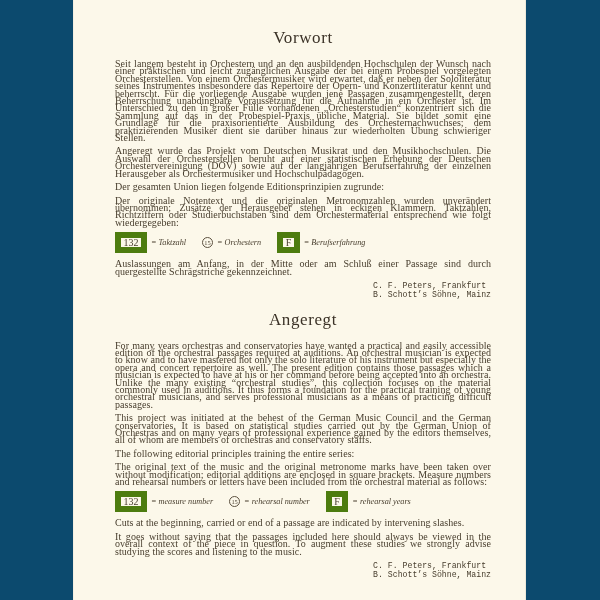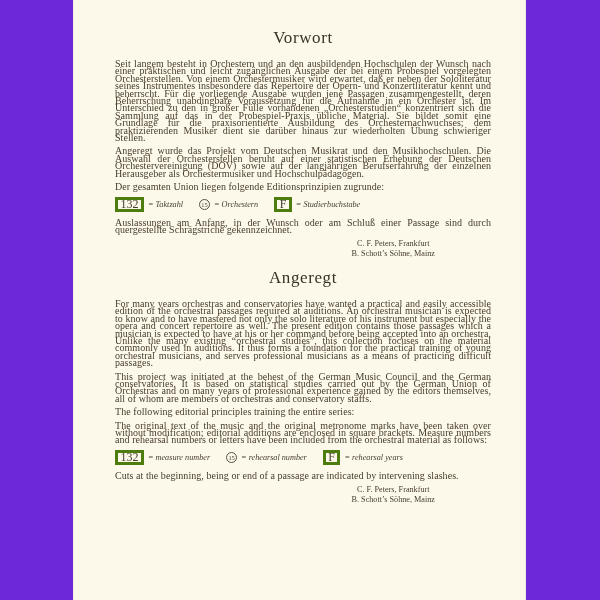--- a/index.html
+++ b/index.html
@@ -6,21 +6,21 @@
   html, body { width: 600px; height: 600px; }
   body {
     background: #ffffff;
     font-family: "Liberation Serif", "DejaVu Serif", serif;
     overflow: hidden;
   }
   .stage {
     position: relative;
     width: 600px;
     height: 600px;
-    background: #6d28d9;
+    background: #0c4a6e;
     overflow: hidden;
   }
   .paper {
     position: absolute;
     left: 73px;
     top: 0;
     width: 453px;
     height: 600px;
     background: #fcf8ea;
     box-shadow: inset -1px 0 0 rgba(120,110,80,0.10), inset 1px 0 0 rgba(120,110,80,0.06);
@@ -48,23 +48,23 @@
   .legend {
     display: flex;
     align-items: center;
     font-size: 8.2px;
     line-height: 9px;
     margin: 5px 0 7px 0;
     color: #473d2d;
   }
   .boxed {
     display: inline-block;
-    border: 3px solid #4d7c0f;
+    border: 6px solid #4d7c0f;
     padding: 0.5px 2.5px;
-    font-size: 12px;
+    font-size: 10px;
     line-height: 8px;
     margin-right: 4px;
     background: transparent;
   }
   .circled {
     display: inline-flex;
     align-items: center;
     justify-content: center;
     border: 1px solid #5c5140;
     border-radius: 50%;
@@ -72,69 +72,71 @@
     height: 11px;
     font-size: 6.4px;
     margin-right: 4px;
     flex: 0 0 auto;
   }
   .leg-label { margin-right: 16px; white-space: nowrap; font-style: italic; }
   .leg-label:last-child { margin-right: 0; }
   .signature {
     width: max-content;
     margin-left: auto;
-    margin-right: 56px;
     margin-top: 3px;
-    text-align: center;
+    text-align: left;
     font-size: 8.2px;
     line-height: 9.3px;
     color: #473d2d;
+    font-family: Liberation Mono, monospace;
   }
 </style>
 </head>
 <body>
 
 <div class="stage">
   <div class="paper">
 
     <section class="sec sec-vorwort">
       <h1 class="doc-title">Vorwort</h1>
       <p class="body">Seit langem besteht in Orchestern und an den ausbildenden Hochschulen der Wunsch nach einer praktischen und leicht zugänglichen Ausgabe der bei einem Probespiel vorgelegten Orchesterstellen. Von einem Orchestermusiker wird erwartet, daß er neben der Sololiteratur seines Instrumentes insbesondere das Repertoire der Opern- und Konzertliteratur kennt und beherrscht. Für die vorliegende Ausgabe wurden jene Passagen zusammengestellt, deren Beherrschung unabdingbare Voraussetzung für die Aufnahme in ein Orchester ist. Im Unterschied zu den in großer Fülle vorhandenen „Orchesterstudien“ konzentriert sich die Sammlung auf das in der Probespiel-Praxis übliche Material. Sie bildet somit eine Grundlage für die praxisorientierte Ausbildung des Orchesternachwuchses; dem praktizierenden Musiker dient sie darüber hinaus zur wiederholten Übung schwieriger Stellen.</p>
       <p class="body">Angeregt wurde das Projekt vom Deutschen Musikrat und den Musikhochschulen. Die Auswahl der Orchesterstellen beruht auf einer statistischen Erhebung der Deutschen Orchestervereinigung (DOV) sowie auf der langjährigen Berufserfahrung der einzelnen Herausgeber als Orchestermusiker und Hochschulpädagogen.</p>
       <p class="body">Der gesamten Union liegen folgende Editionsprinzipien zugrunde:</p>
+      <p class="body">Der originale Notentext und die originalen Metronomzahlen wurden unverändert übernommen; Zusätze der Herausgeber stehen in eckigen Klammern. Taktzahlen, Richtziffern oder Studierbuchstaben sind dem Orchestermaterial entsprechend wie folgt wiedergegeben:</p>
       <div class="legend">
         <span class="boxed">132</span>
         <span class="leg-label">= Taktzahl</span>
         <span class="circled">15</span>
         <span class="leg-label">= Orchestern</span>
         <span class="boxed">F</span>
-        <span class="leg-label">= Studierbuchstabe</span>
+        <span class="leg-label">= Berufserfahrung</span>
       </div>
-      <p class="body">Auslassungen am Anfang, in der Wunsch oder am Schluß einer Passage sind durch quergestellte Schrägstriche gekennzeichnet.</p>
+      <p class="body">Auslassungen am Anfang, in der Mitte oder am Schluß einer Passage sind durch quergestellte Schrägstriche gekennzeichnet.</p>
       <div class="signature">
         <div>C. F. Peters, Frankfurt</div>
         <div>B. Schott’s Söhne, Mainz</div>
       </div>
     </section>
 
     <section class="sec sec-preface">
       <h1 class="doc-title">Angeregt</h1>
       <p class="body">For many years orchestras and conservatories have wanted a practical and easily accessible edition of the orchestral passages required at auditions. An orchestral musician is expected to know and to have mastered not only the solo literature of his instrument but especially the opera and concert repertoire as well. The present edition contains those passages which a musician is expected to have at his or her command before being accepted into an orchestra. Unlike the many existing “orchestral studies”, this collection focuses on the material commonly used in auditions. It thus forms a foundation for the practical training of young orchestral musicians, and serves professional musicians as a means of practicing difficult passages.</p>
       <p class="body">This project was initiated at the behest of the German Music Council and the German conservatories. It is based on statistical studies carried out by the German Union of Orchestras and on many years of professional experience gained by the editors themselves, all of whom are members of orchestras and conservatory staffs.</p>
       <p class="body">The following editorial principles training the entire series:</p>
       <p class="body">The original text of the music and the original metronome marks have been taken over without modification; editorial additions are enclosed in square brackets. Measure numbers and rehearsal numbers or letters have been included from the orchestral material as follows:</p>
       <div class="legend">
         <span class="boxed">132</span>
         <span class="leg-label">= measure number</span>
         <span class="circled">15</span>
         <span class="leg-label">= rehearsal number</span>
         <span class="boxed">F</span>
         <span class="leg-label">= rehearsal years</span>
       </div>
-      <p class="body">Cuts at the beginning, being or end of a passage are indicated by intervening slashes.</p>
+      <p class="body">Cuts at the beginning, carried or end of a passage are indicated by intervening slashes.</p>
+      <p class="body">It goes without saying that the passages included here should always be viewed in the overall context of the piece in question. To augment these studies we strongly advise studying the scores and listening to the music.</p>
       <div class="signature">
         <div>C. F. Peters, Frankfurt</div>
         <div>B. Schott’s Söhne, Mainz</div>
       </div>
     </section>
 
   </div>
 </div>
 
 </body></html>

